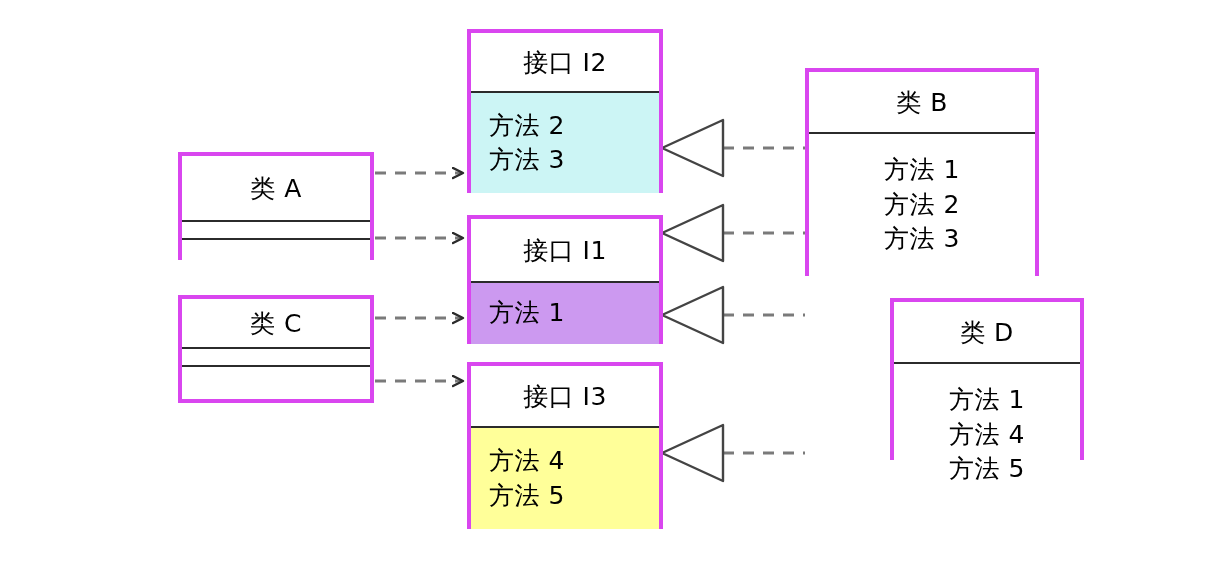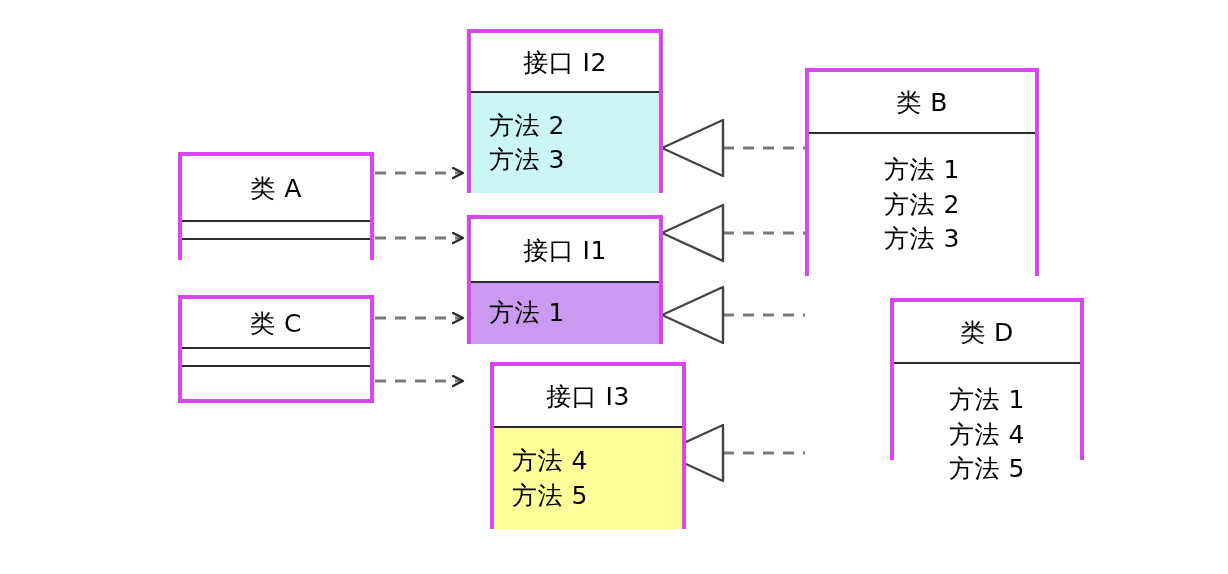--- a/index.html
+++ b/index.html
@@ -143,21 +143,21 @@
     </div>
   </div>
 
   <div class="uml-box" style="left:467px; top:215px; width:196px; height:129px;">
     <div class="uml-row fill-white" style="height:62px;">接口 I1</div>
     <div class="uml-row uml-stack fill-purple" style="height:63px;">
       <span class="mline">方法 1</span>
     </div>
   </div>
 
-  <div class="uml-box" style="left:467px; top:362px; width:196px; height:167px;margin-left:23px;">
+  <div class="uml-box" style="left:467px; top:362px; width:196px; height:167px;">
     <div class="uml-row fill-white" style="height:60px;">接口 I3</div>
     <div class="uml-row uml-stack fill-yellow" style="height:103px;">
       <span class="mline">方法 4</span>
       <span class="mline">方法 5</span>
     </div>
   </div>
 
   <div class="uml-box" style="left:805px; top:68px; width:234px; height:208px;">
     <div class="uml-row fill-white" style="height:60px;">类 B</div>
     <div class="uml-row uml-stack center fill-white" style="height:144px;">

